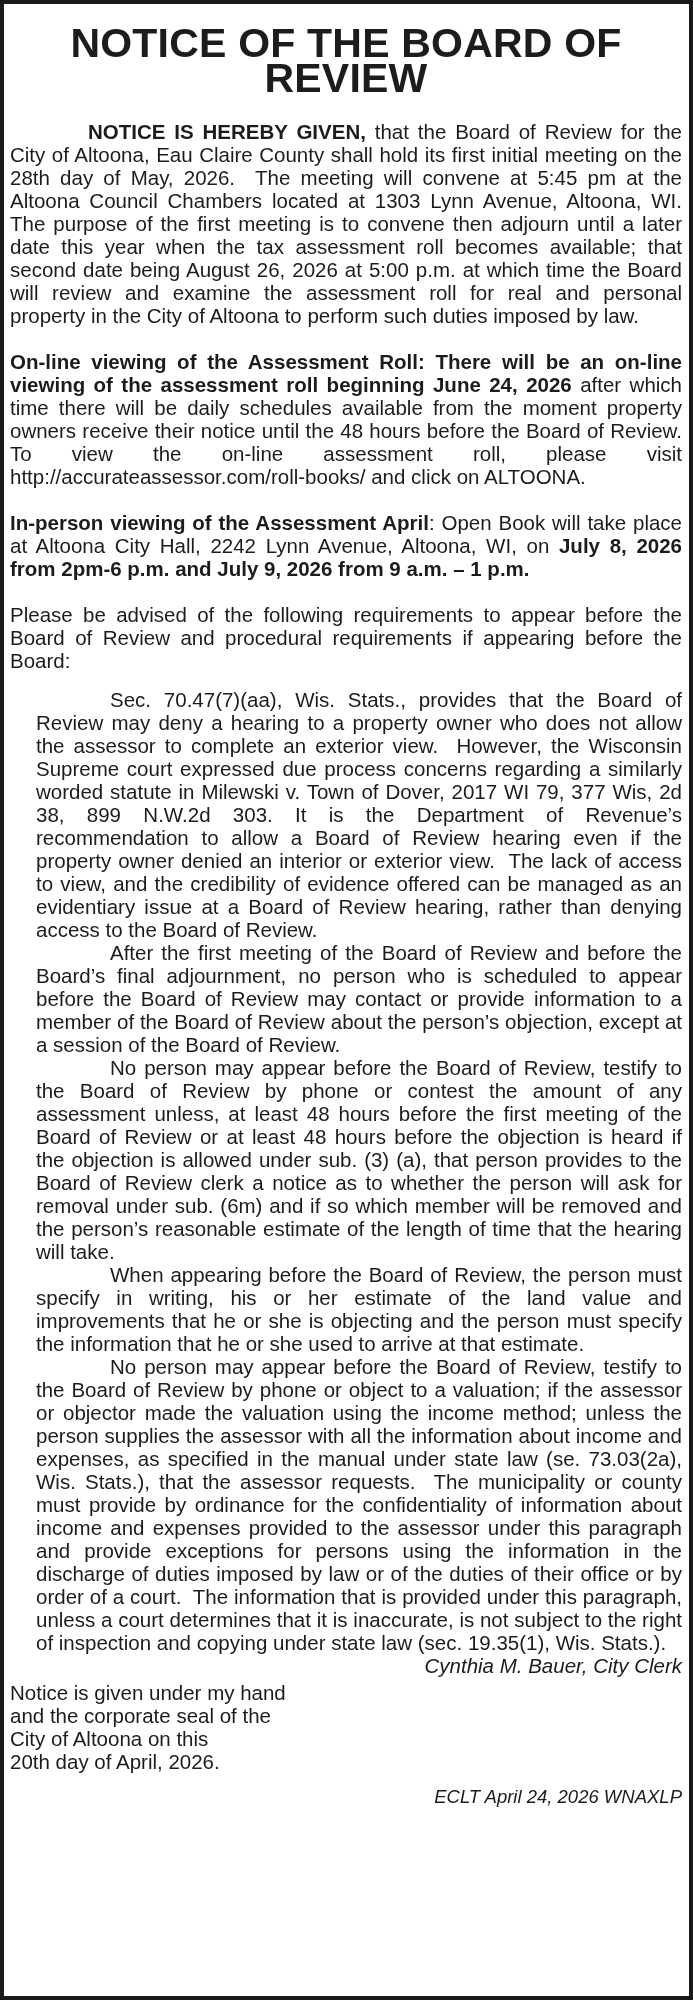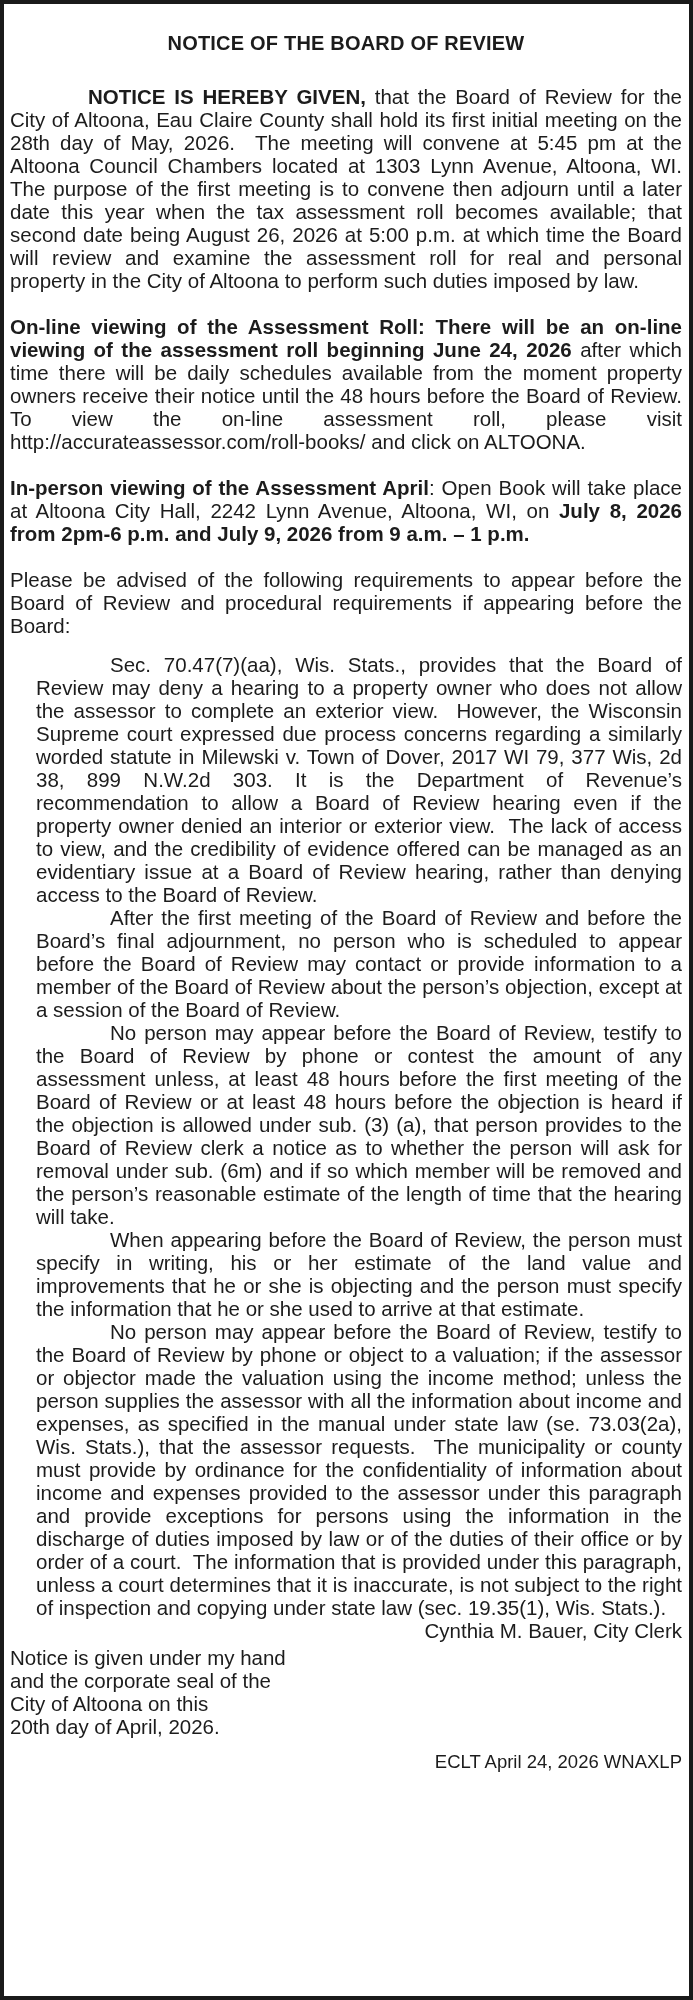--- a/index.html
+++ b/index.html
@@ -18,21 +18,21 @@
     overflow: hidden;
     font-family: "Liberation Sans", "DejaVu Sans", sans-serif;
     color: #1c1c1c;
     font-size: 20.5px;
     line-height: 23px;
   }
   .title {
     margin: 18px 0 24px 0;
     text-align: center;
     font-weight: bold;
-    font-size: 20px;
+    font-size: 41px;
     line-height: 35px;
     letter-spacing: 0.2px;
   }
   .title-line { display: block; }
   .para {
     margin: 0 0 23px 0;
     text-align: justify;
     white-space: pre-wrap;
   }
   .para:last-of-type { margin-bottom: 0; }
@@ -41,34 +41,36 @@
   .sub-para {
     margin: 0 0 0 26px;
     text-indent: 74px;
     text-align: justify;
     white-space: pre-wrap;
   }
   .bold { font-weight: bold; }
   .signature {
     margin: 0;
     text-align: right;
+    font-style: italic;
   }
   .closing {
     margin: 4px 0 12px 0;
     text-align: left;
     white-space: pre-line;
   }
   .published {
     margin: 15px 0 0 0;
     text-align: left;
   }
   .footer-code {
     margin: 3px 0 0 0;
     text-align: right;
     font-size: 18.5px;
+    font-style: italic;
   }
 </style>
 </head>
 <body>
 
 <div class="page">
 
   <h1 class="title">
     <span class="title-line">NOTICE OF THE BOARD OF REVIEW</span>
   </h1>

